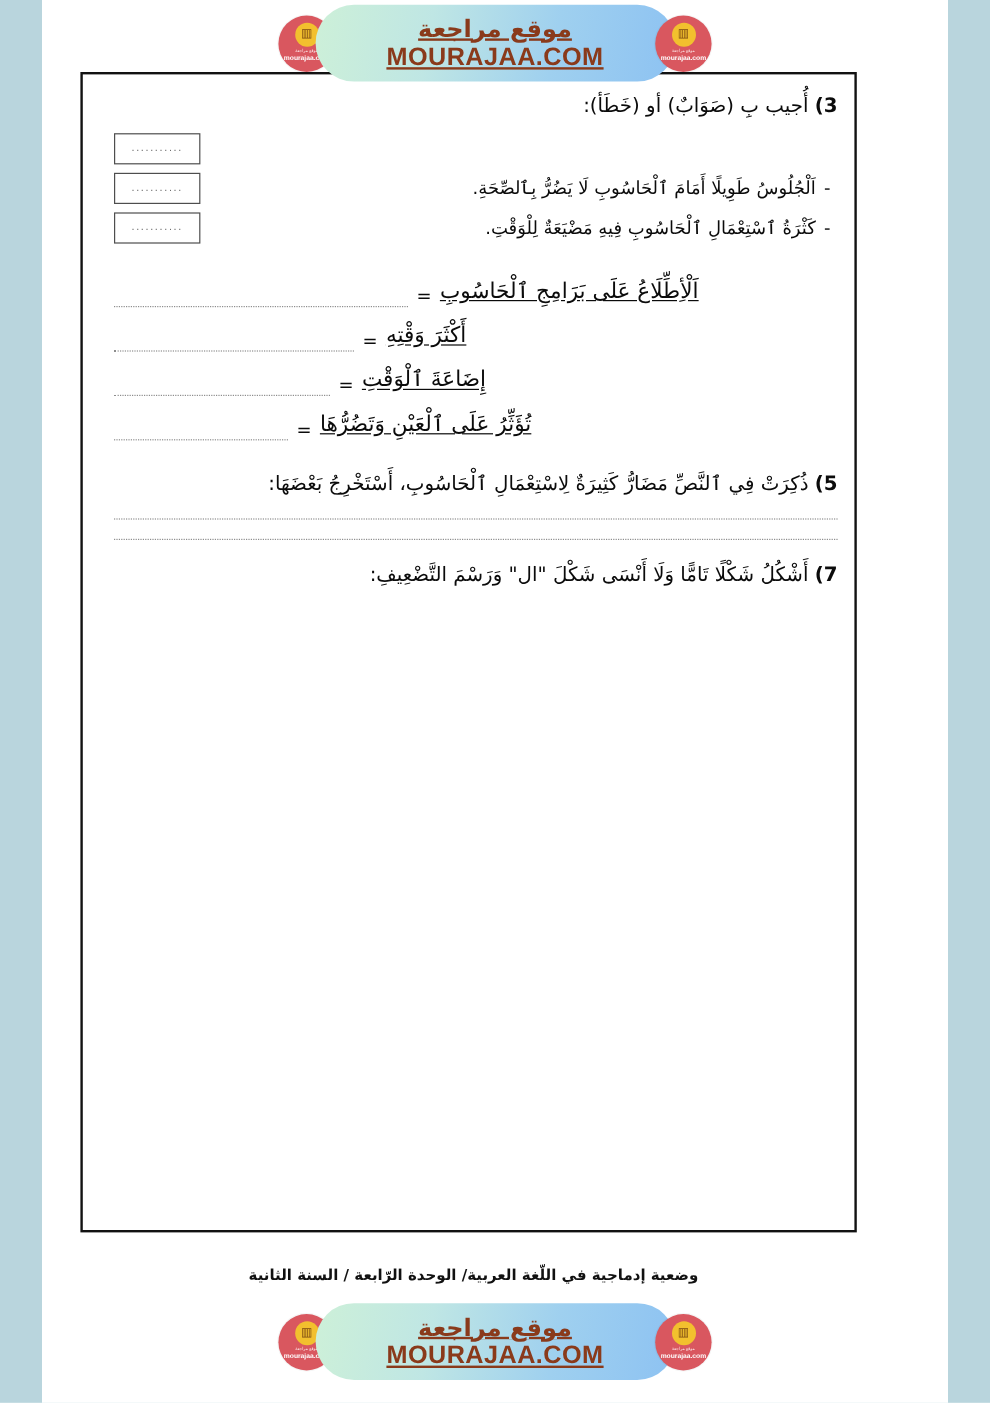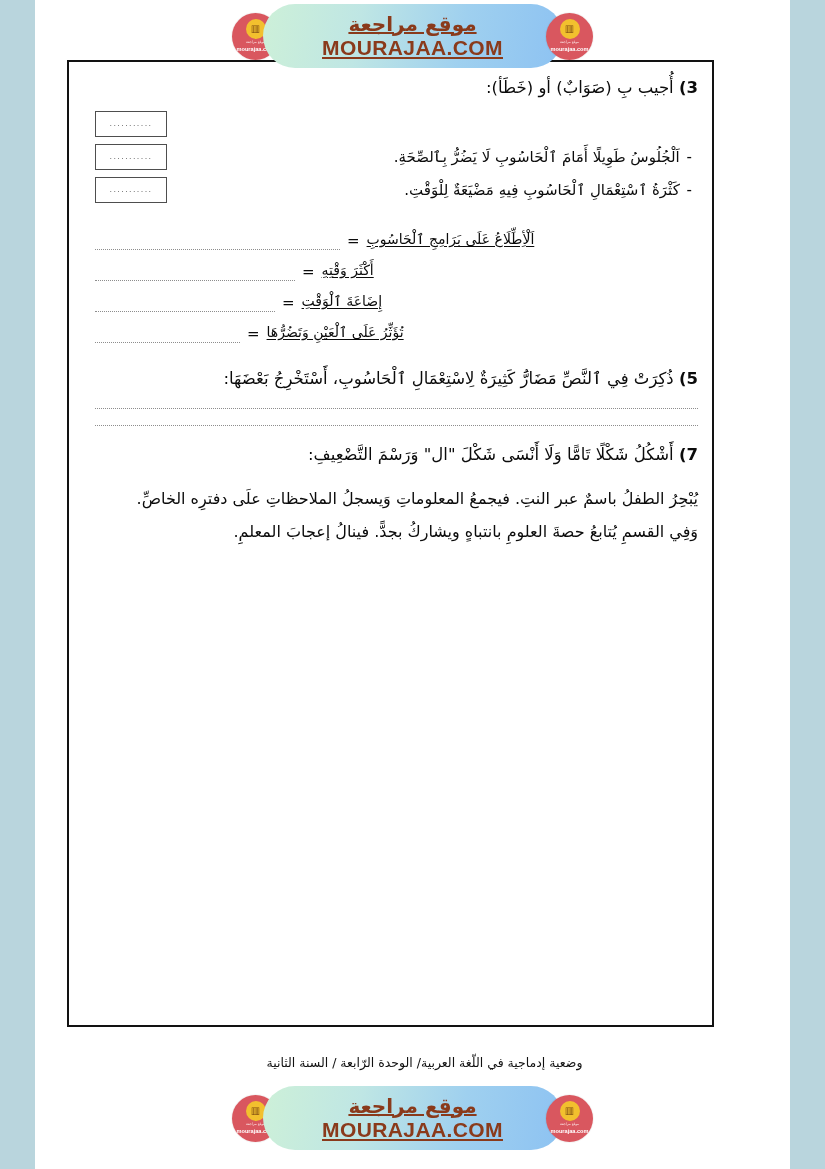--- a/index.html
+++ b/index.html
@@ -187,21 +187,21 @@
   .q4 { margin-top: 26px; }
   .q4-rows { margin-top: 10px; }
   .q4-row {
     display: flex;
     align-items: flex-end;
     margin-bottom: 10px;
   }
   .q4-term {
     flex: 0 0 auto;
     font-family: "DejaVu Sans", sans-serif;
-    font-size: 14px;
+    font-size: 18px;
     color: #0b0b0b;
     white-space: nowrap;
     line-height: 1.5;
   }
   .q4-term u { text-decoration: underline; text-underline-offset: 2px; }
   .q4-eq {
     flex: 0 0 auto;
     font-size: 15px;
     padding: 0 7px;
     color: #0b0b0b;
@@ -229,27 +229,27 @@
     font-size: 16px;
     color: #0b0b0b;
     line-height: 2.1;
     text-align: right;
     white-space: nowrap;
   }
 
   
   .footer {
     position: absolute;
-    left: 47px;
+    left: 17px;
     top: 1055px;
     width: 755px;
     text-align: center;
     font-family: "DejaVu Sans", sans-serif;
     font-size: 12.5px;
-    font-weight: normal;
+    font-weight: bold;
     color: #111111;
     direction: rtl;
     z-index: 20;
   }
 </style>
 </head>
 <body>
 
 <div class="sheet"></div>
 
@@ -364,24 +364,20 @@
       <div class="fullline first"></div>
       <div class="fullline"></div>
     </div>
 
 
     <div class="q7">
       <div class="q-head">
         <span class="q-num">7)</span>
         <span>أَشْكُلُ شَكْلًا تَامًّا وَلَا أَنْسَى شَكْلَ "ال" وَرَسْمَ التَّضْعِيفِ:</span>
       </div>
-      <div class="q7-body">
-        <div>يُبْحِرُ الطفلُ باسمٌ عبر النتِ. فيجمعُ المعلوماتِ وَيسجلُ الملاحظاتِ علَى دفترِه الخاصِّ.</div>
-        <div>وَفِي القسمِ يُتابعُ حصةَ العلومِ بانتباهٍ ويشاركُ بجدًّ. فينالُ إعجابَ المعلمِ.</div>
-      </div>
     </div>
 
   </div>
 </div>
 
 <div class="footer">وضعية إدماجية في اللّغة العربية/ الوحدة الرّابعة / السنة الثانية</div>
 
 <div class="watermark bottom">
   <div class="wm-logo left">
     <div class="wm-logo-badge">▥</div>

